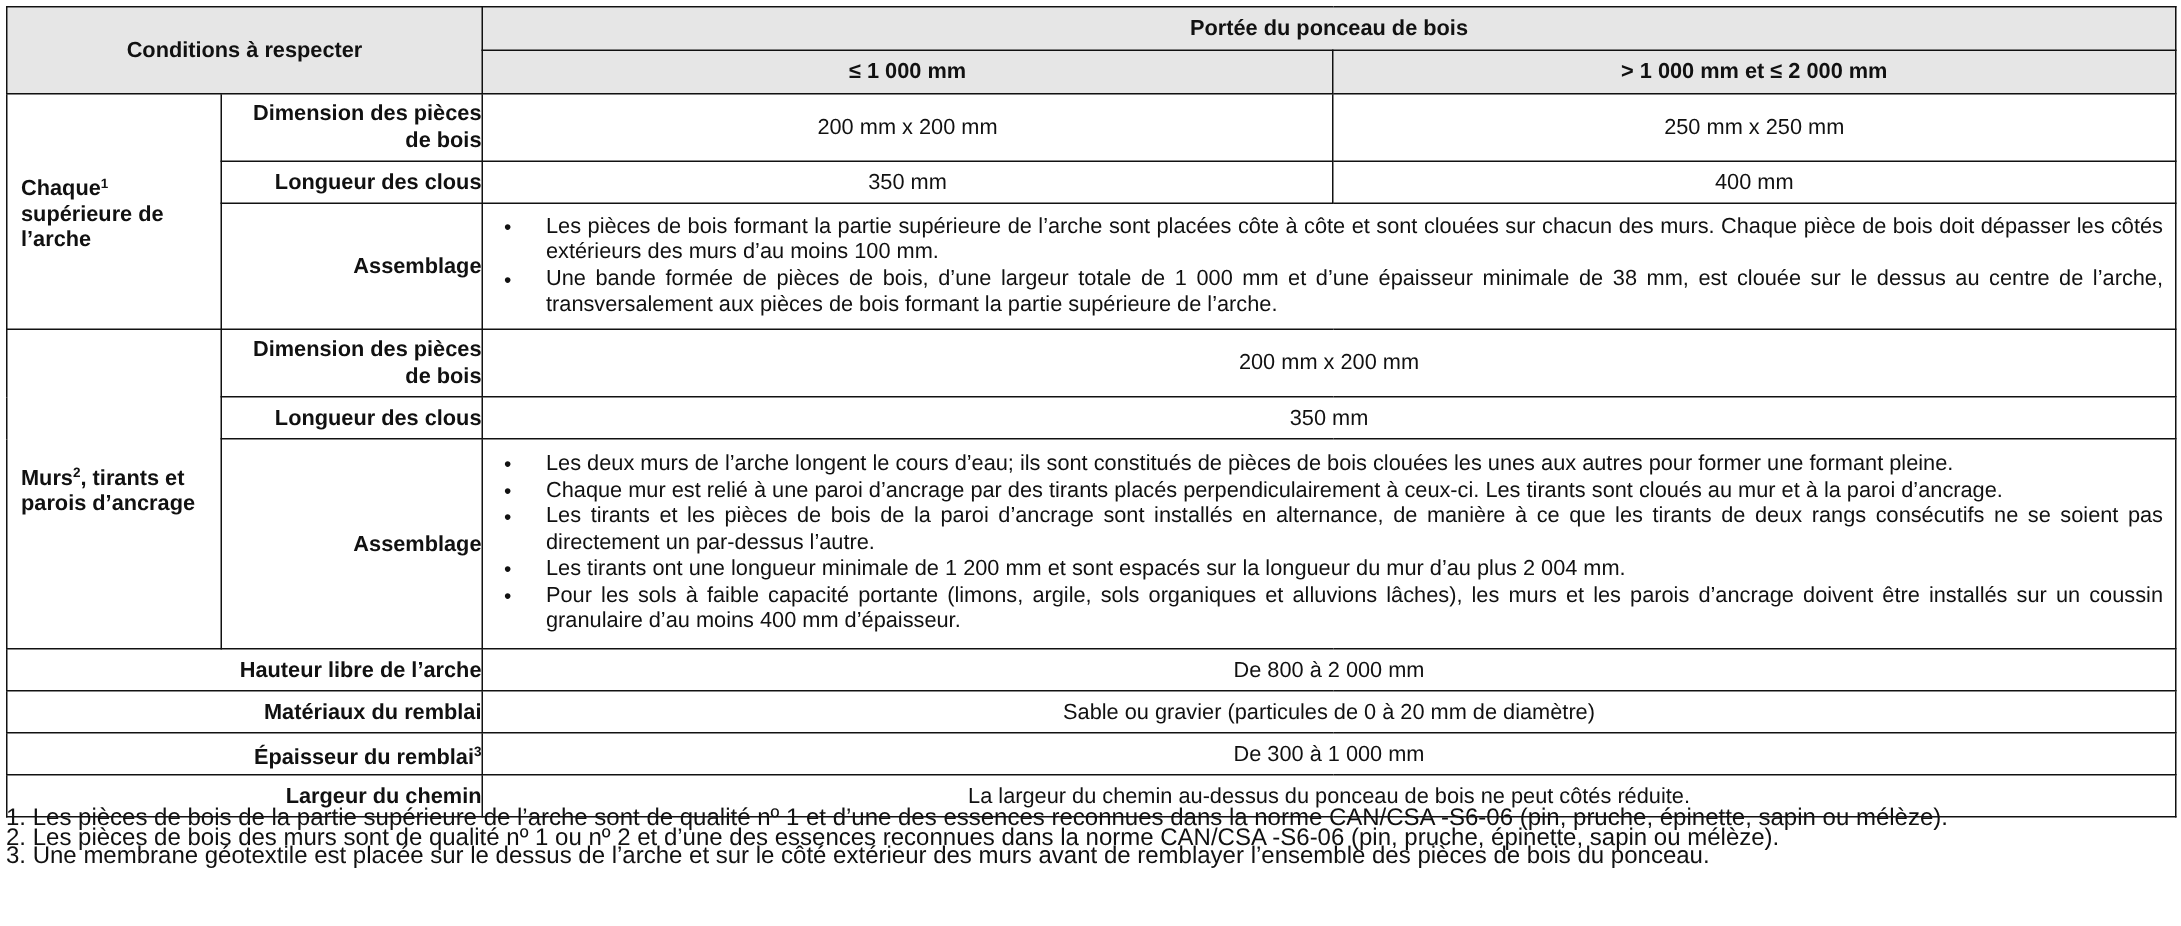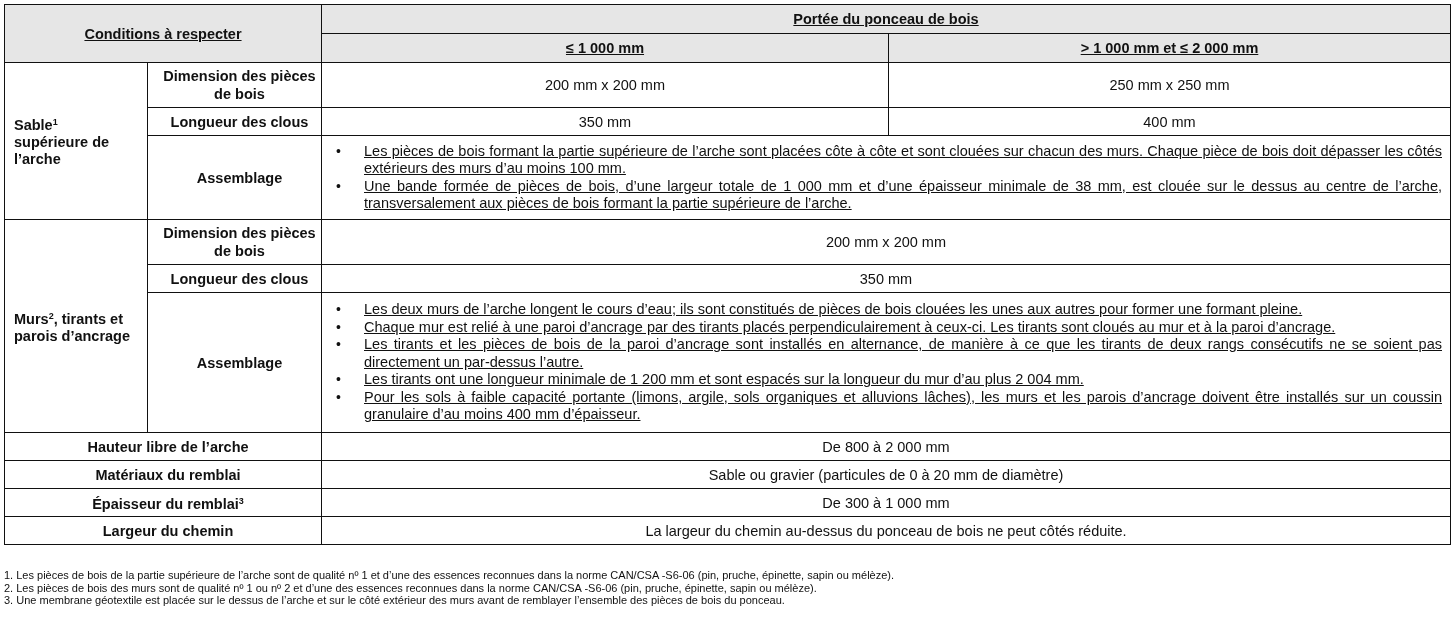--- a/index.html
+++ b/index.html
@@ -14,52 +14,51 @@
       width: 1446px;
       border-collapse: collapse;
       table-layout: fixed;
       font-size: 14.5px;
     }
     table.main td, table.main th {
       border: 1.3px solid #111;
       padding: 0;
       vertical-align: middle;
     }
-    th { font-weight: bold; background: #e6e6e6; text-align: center; text-decoration: underline; }
+    th { font-weight: bold; background: #e6e6e6; text-align: center; }
     .cond-h { height: 57px; }
     .sub-h { height: 28px; }
     .top-h { height: 28px; }
     .grp { font-weight: bold; text-align: left; padding-left: 9px !important; line-height: 17px; }
-    .lbl { font-weight: bold; text-align: center; padding-left: 10px !important; line-height: 18px; }
+    .lbl { font-weight: bold; text-align: right; padding-left: 10px !important; line-height: 18px; }
     .val { text-align: center; }
     .r-dim { height: 45px; }
     .r-clou { height: 28px; margin-top: 44px; }
     .r-asm1 { height: 84px; }
     .r-asm2 { height: 140px; }
     .r-single { height: 28px; margin-top: 36px; }
     ul.bul {
       margin: 0; padding: 0 8px 0 0;
       list-style: none;
     }
     ul.bul li {
       position: relative;
       padding-left: 42px;
       text-align: justify;
       line-height: 17.5px;
-      text-decoration: underline;
     }
     ul.bul li::before {
       content: "\2022";
       position: absolute; left: 14px; top: 0;
       font-size: 14px;
     }
     sup { font-size: 9px; vertical-align: 5px; font-weight: bold; }
     .foot {
-      position: absolute; left: 4px; top: 569px;
-      font-size: 11px; line-height: 12.5px;
+      position: absolute; left: 4px; top: 540px;
+      font-size: 16px; line-height: 12.5px;
     }
     .foot div { white-space: nowrap; }
   </style>
 </head>
 <body>
 
 <table class="main">
   <colgroup>
     <col style="width:143px">
     <col style="width:174px">
@@ -71,21 +70,21 @@
     <th colspan="2" rowspan="2" class="cond-h">Conditions à respecter</th>
     <th colspan="2">Portée du ponceau de bois</th>
   </tr>
   <tr class="sub-h">
     <th>≤ 1 000 mm</th>
     <th>&gt; 1 000 mm et ≤ 2 000 mm</th>
   </tr>
 
   <tr class="r-dim">
     <td rowspan="3" class="grp">
-      <span>Sable</span><sup>1</sup><br>
+      <span>Chaque</span><sup>1</sup><br>
       <span>supérieure de l’arche</span>
     </td>
     <td class="lbl">Dimension des pièces de bois</td>
     <td class="val">200 mm x 200 mm</td>
     <td class="val">250 mm x 250 mm</td>
   </tr>
   <tr class="r-clou">
     <td class="lbl">Longueur des clous</td>
     <td class="val">350 mm</td>
     <td class="val">400 mm</td>

